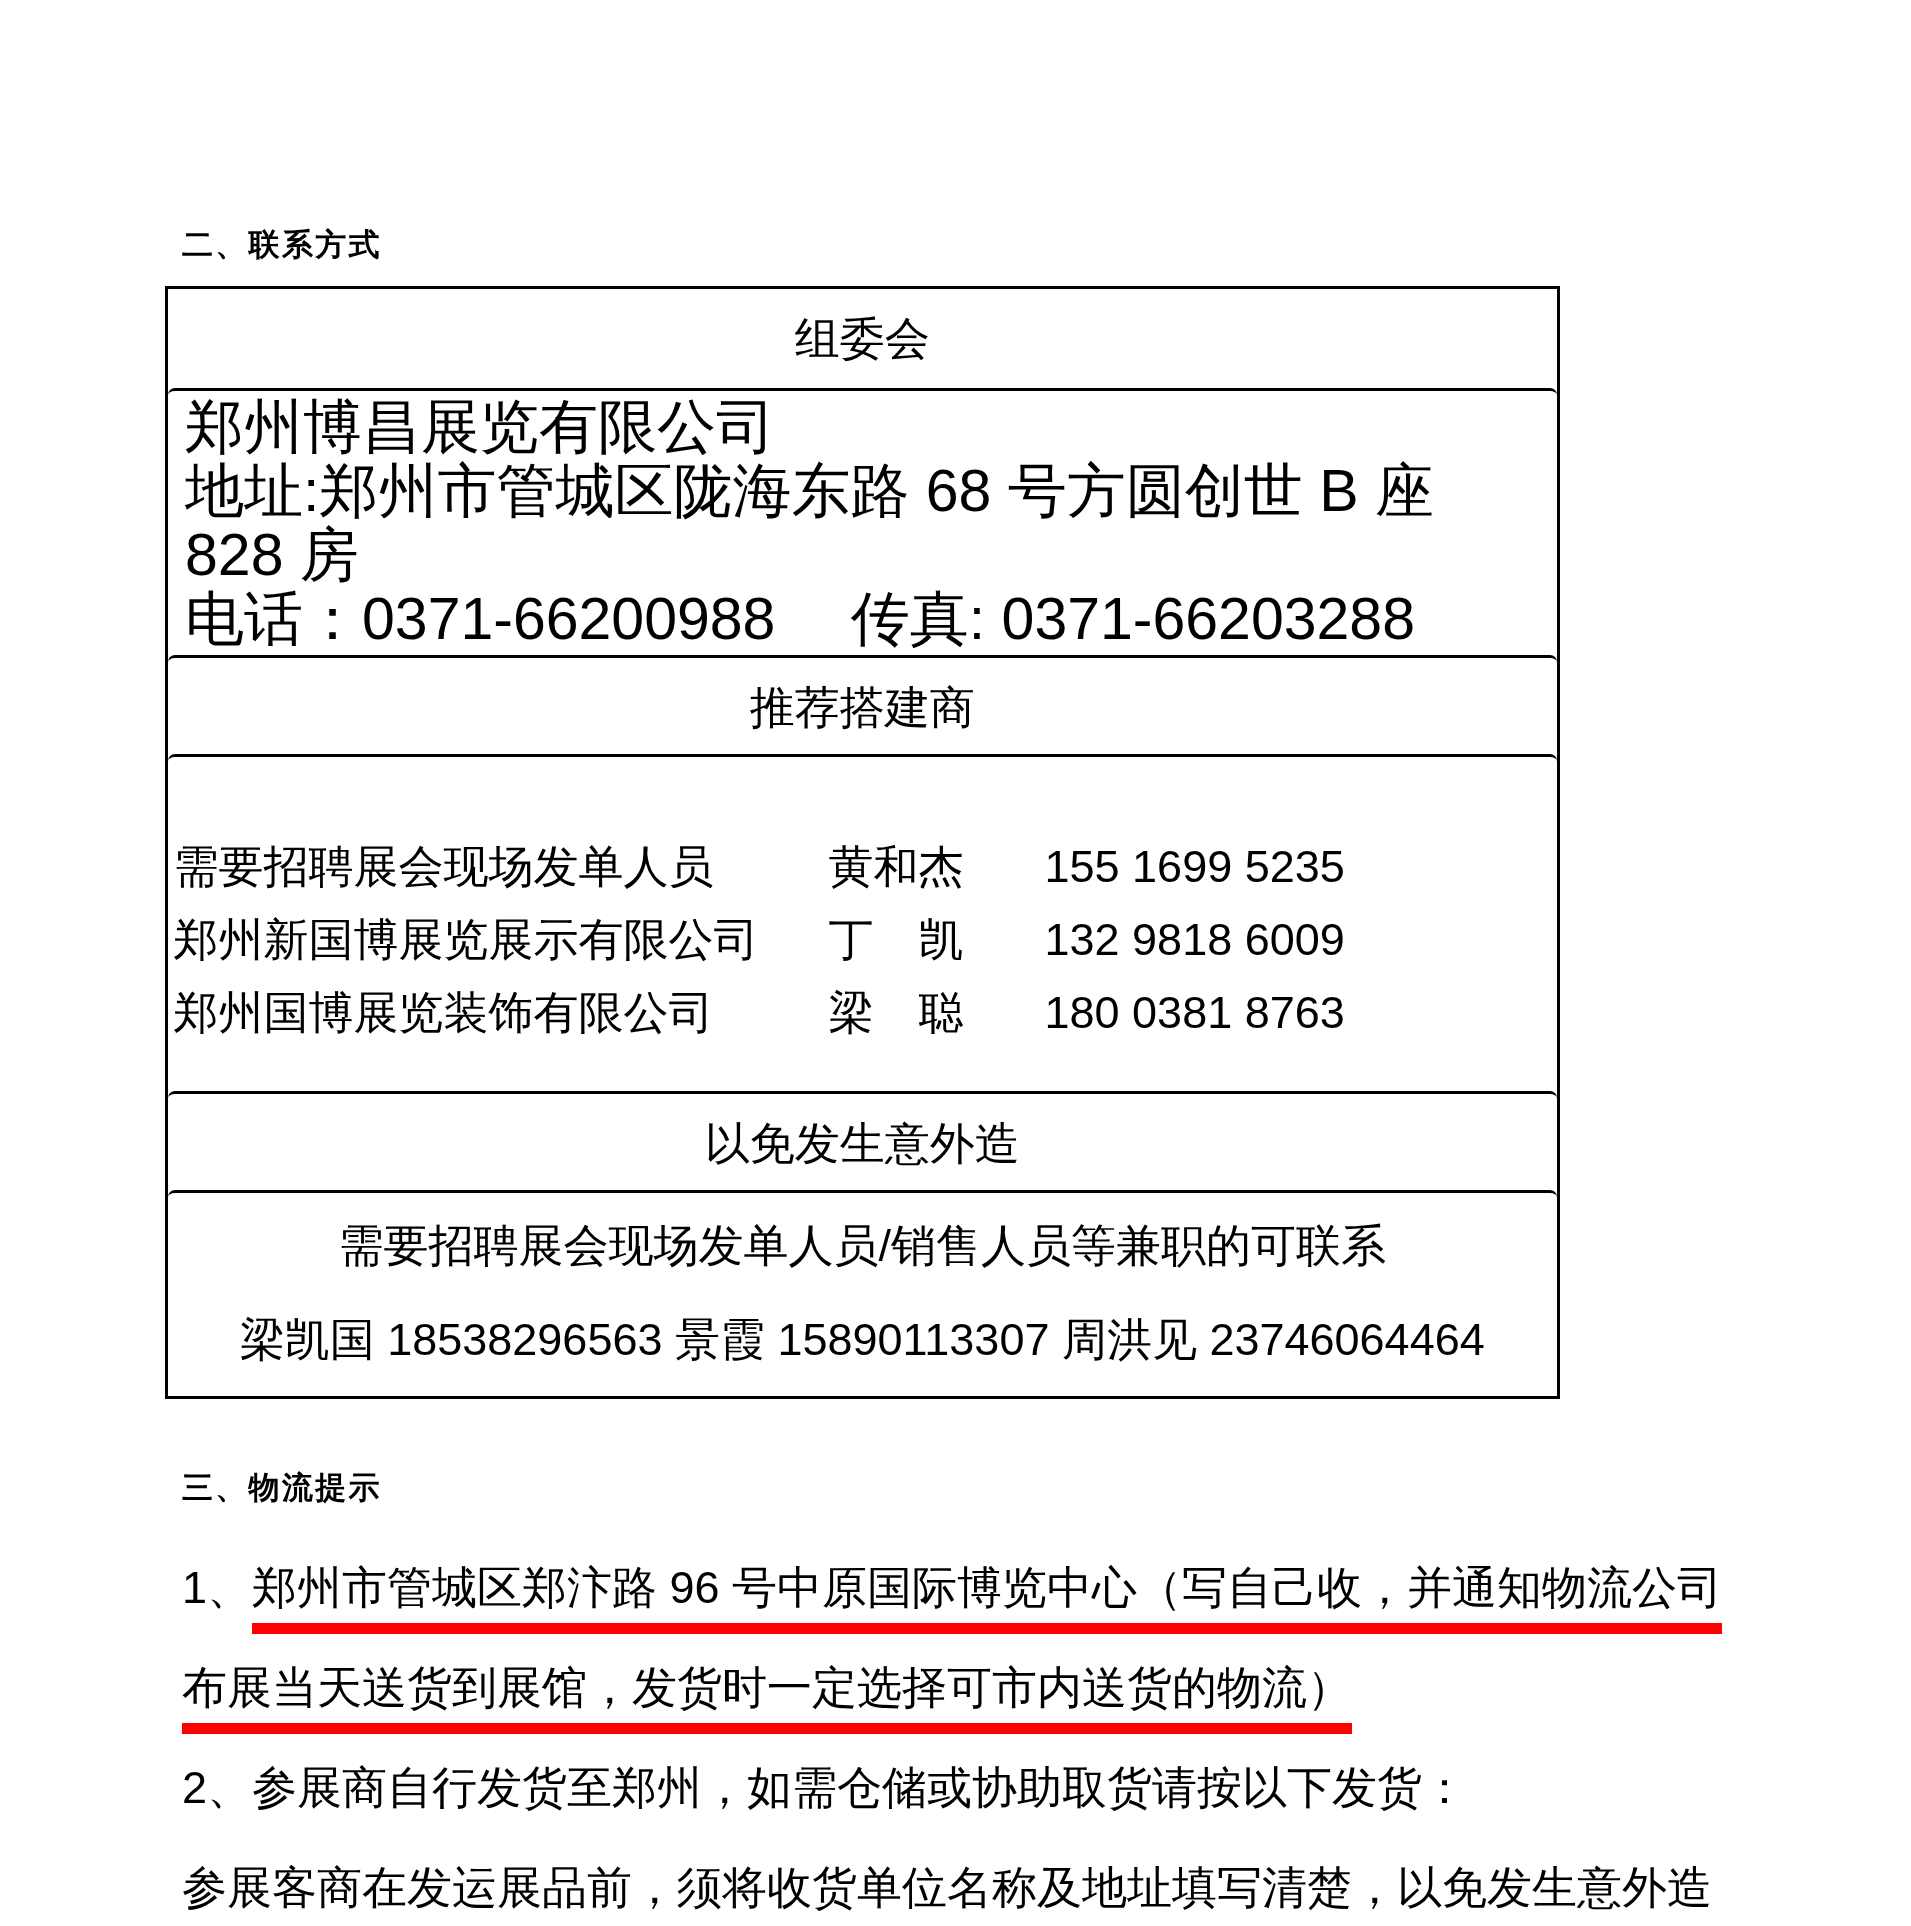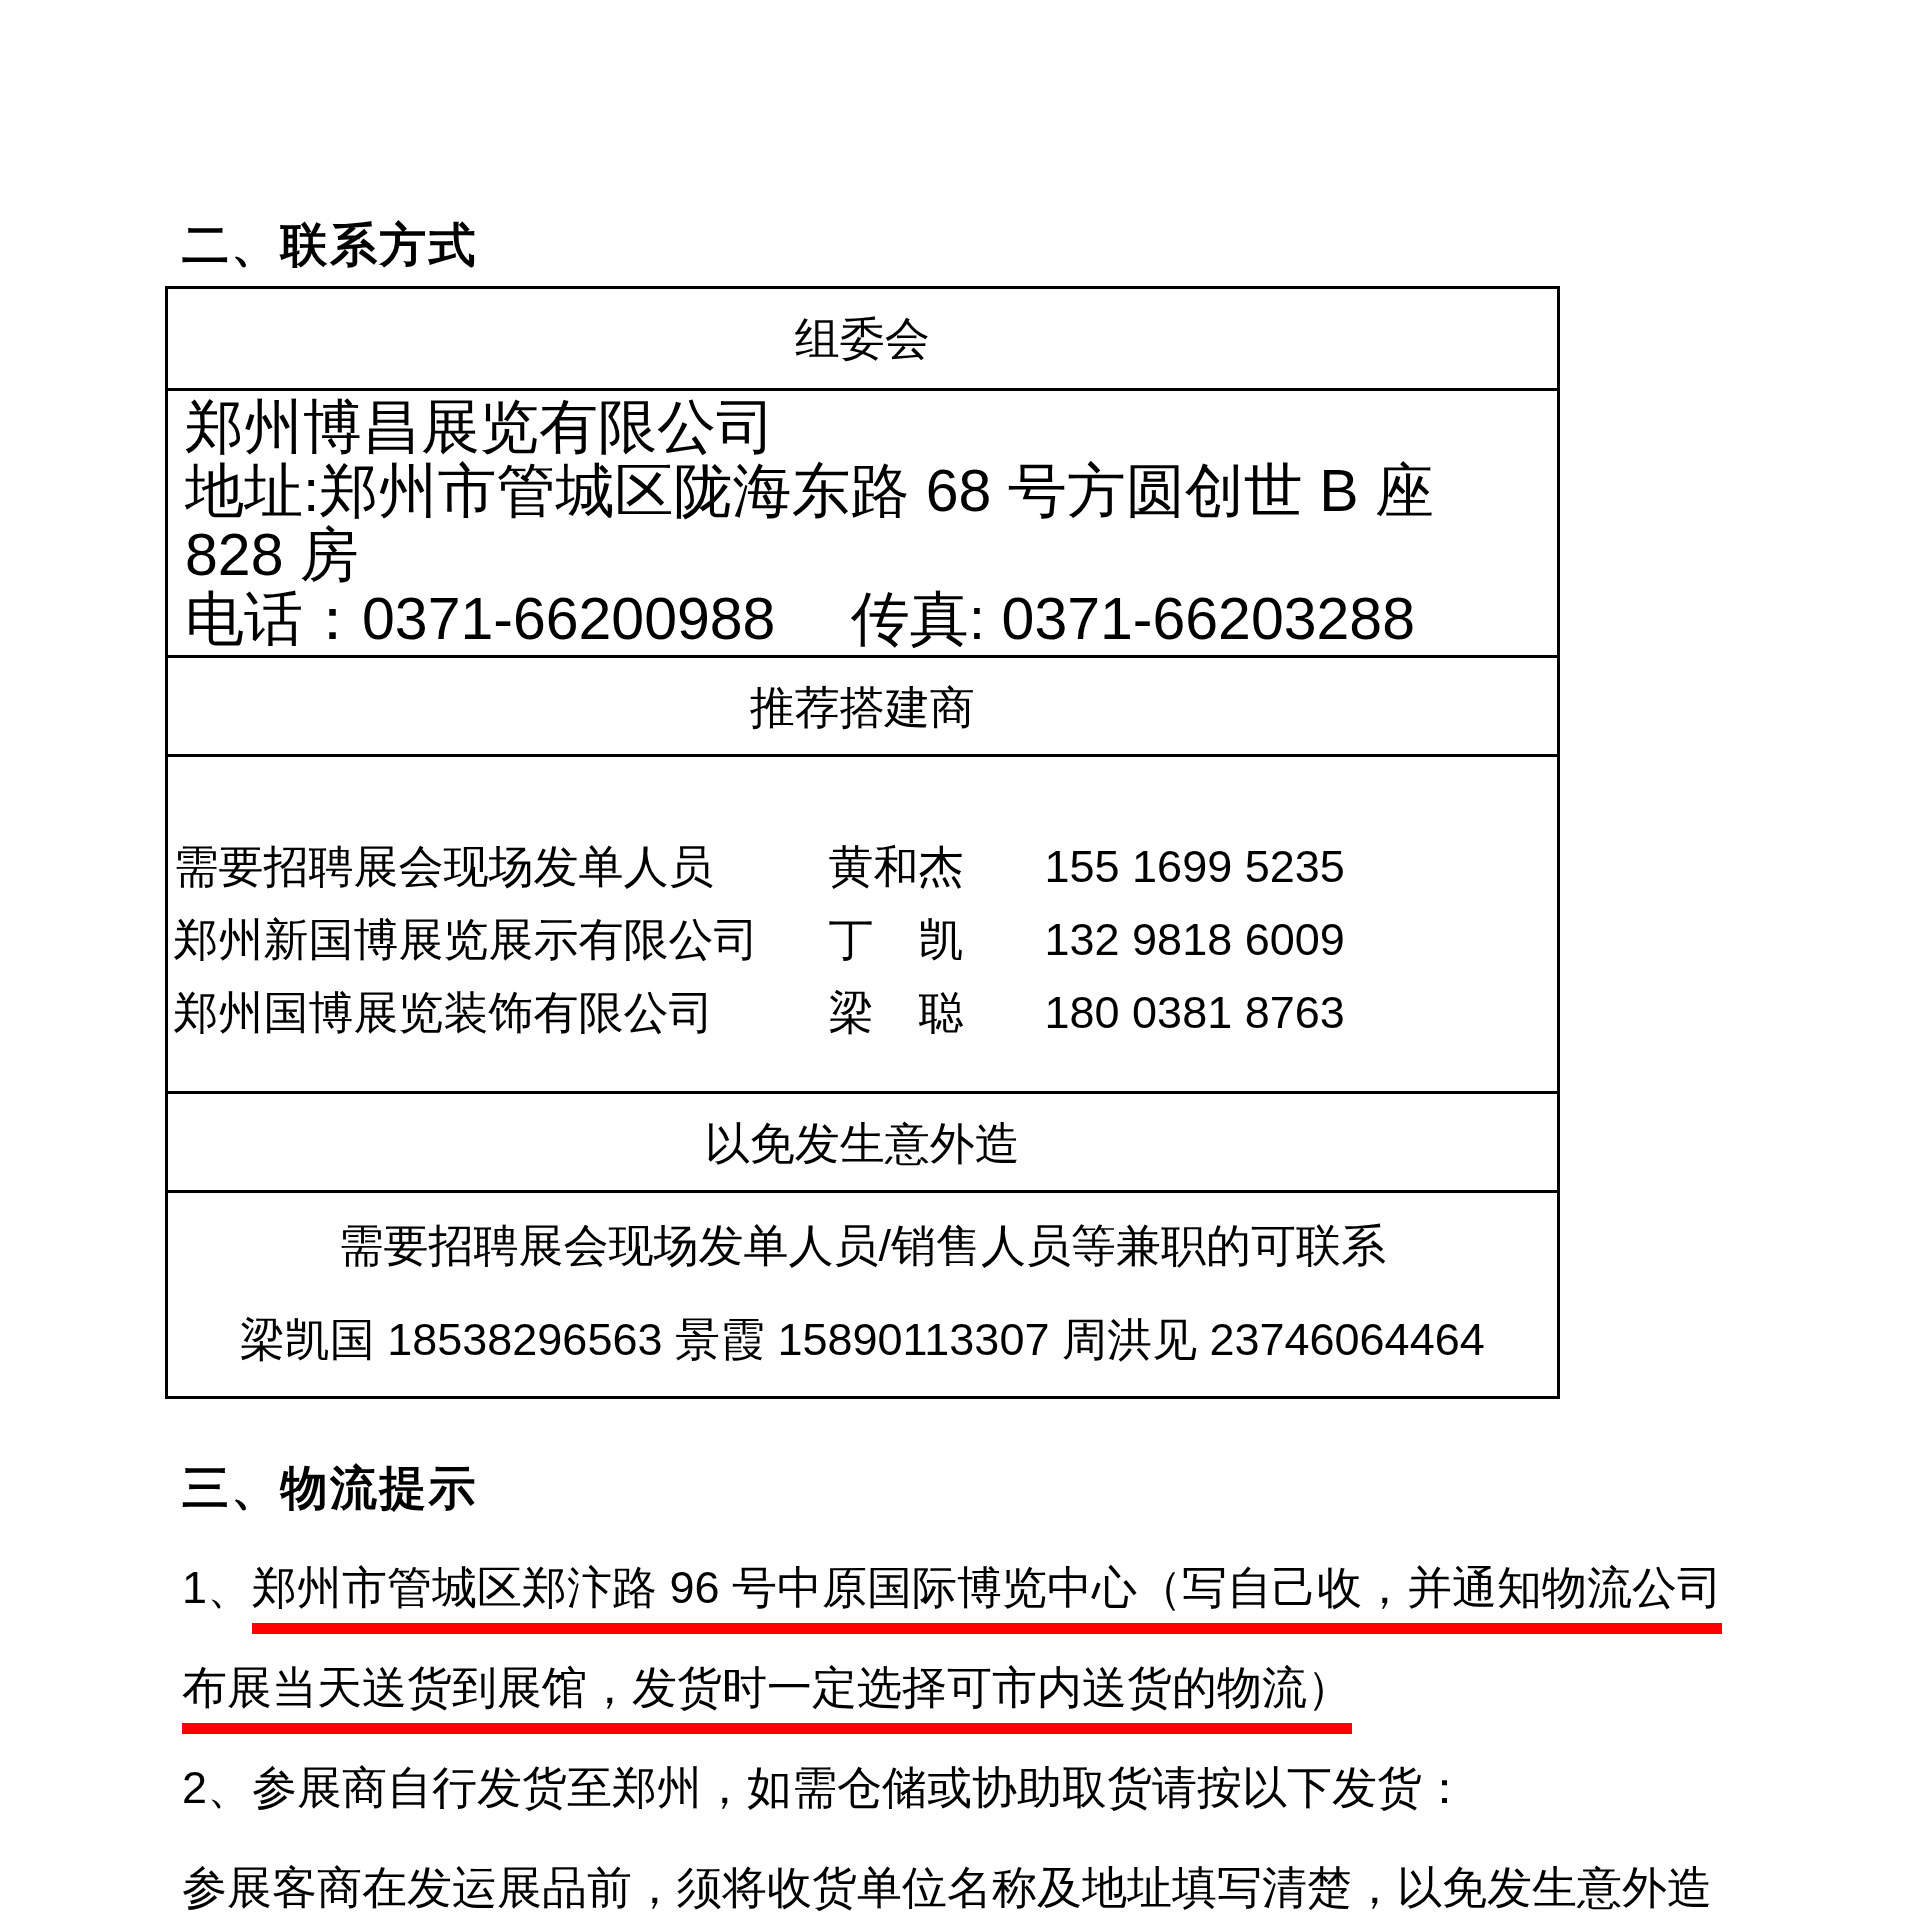--- a/index.html
+++ b/index.html
@@ -12,39 +12,39 @@
     width: 1911px;
     height: 2703px;
     background: #ffffff;
     color: #000000;
     font-family: "Liberation Sans", "DejaVu Sans", sans-serif;
     box-sizing: border-box;
     padding: 208px 177px 0 182px;
     overflow: hidden;
   }
   .h2-heading, .h3-heading {
-    font-size: 47px;
+    font-size: 31px;
     font-weight: bold;
     line-height: 73px;
     letter-spacing: 2.3px;
     white-space: pre-wrap;
   }
   .h3-heading {
     margin-top: 39px;
     line-height: 100px;
   }
   
   .contact-table {
     width: 1395px;
     margin-left: -17.3px;
     margin-top: 4.6px;
     border: 3.9px solid #000000;
     box-sizing: border-box;
   }
-  .t-row { border-top: 3.1px solid #000000; box-sizing: border-box; }
+  .t-row { border-top: 3.1px solid #000000; box-sizing: border-box; border-radius: 7px; }
   .t-row:first-child { border-top: none; }
   .t-header {
     font-size: 45px;
     line-height: 99px;
     height: 99px;
     text-align: center;
     white-space: pre-wrap;
   }
   .t-org {
     padding: 4.6px 17.3px 3.9px 17.3px;

